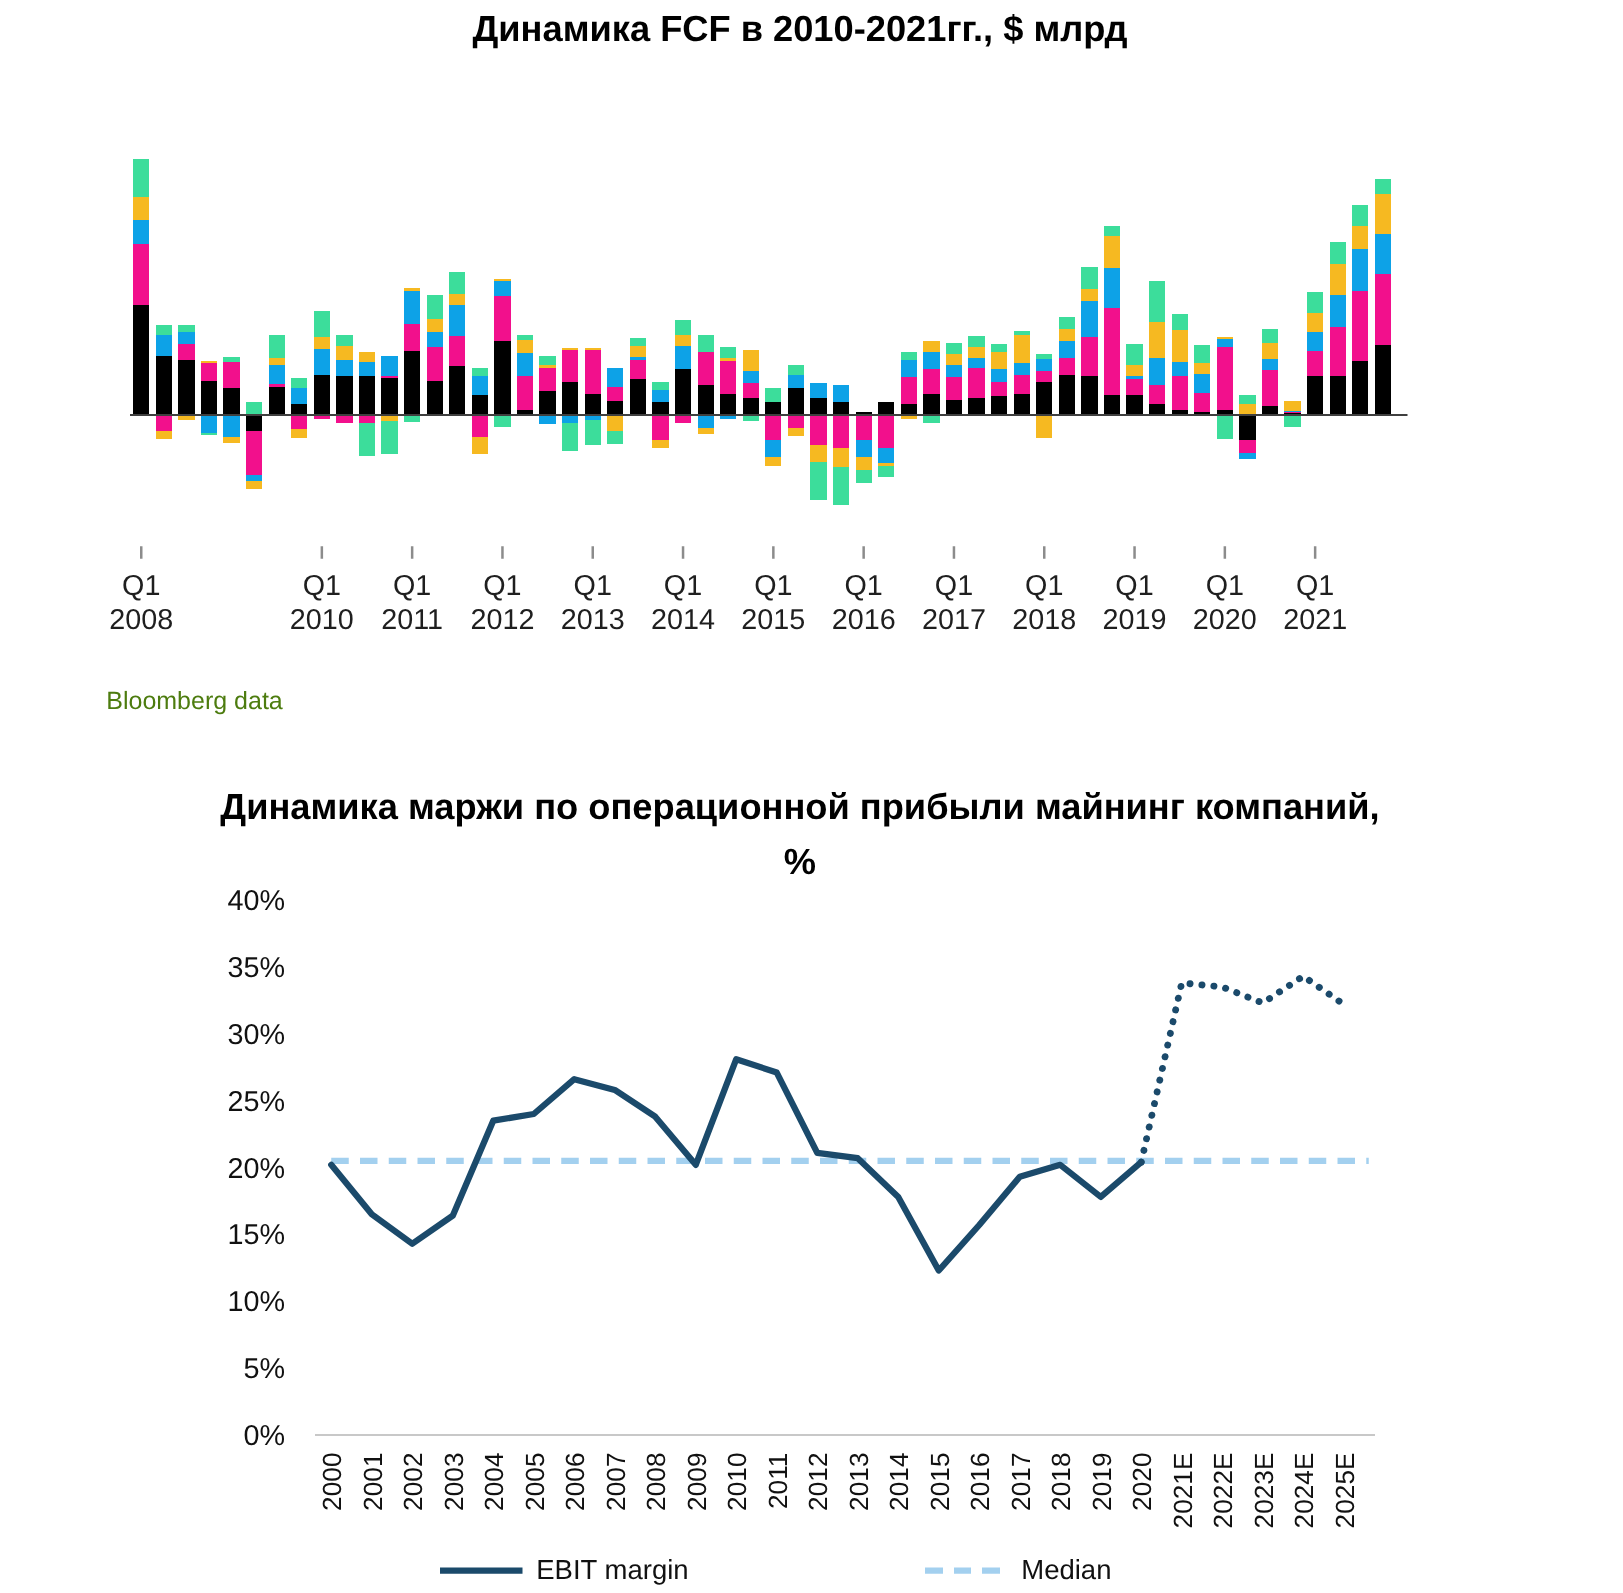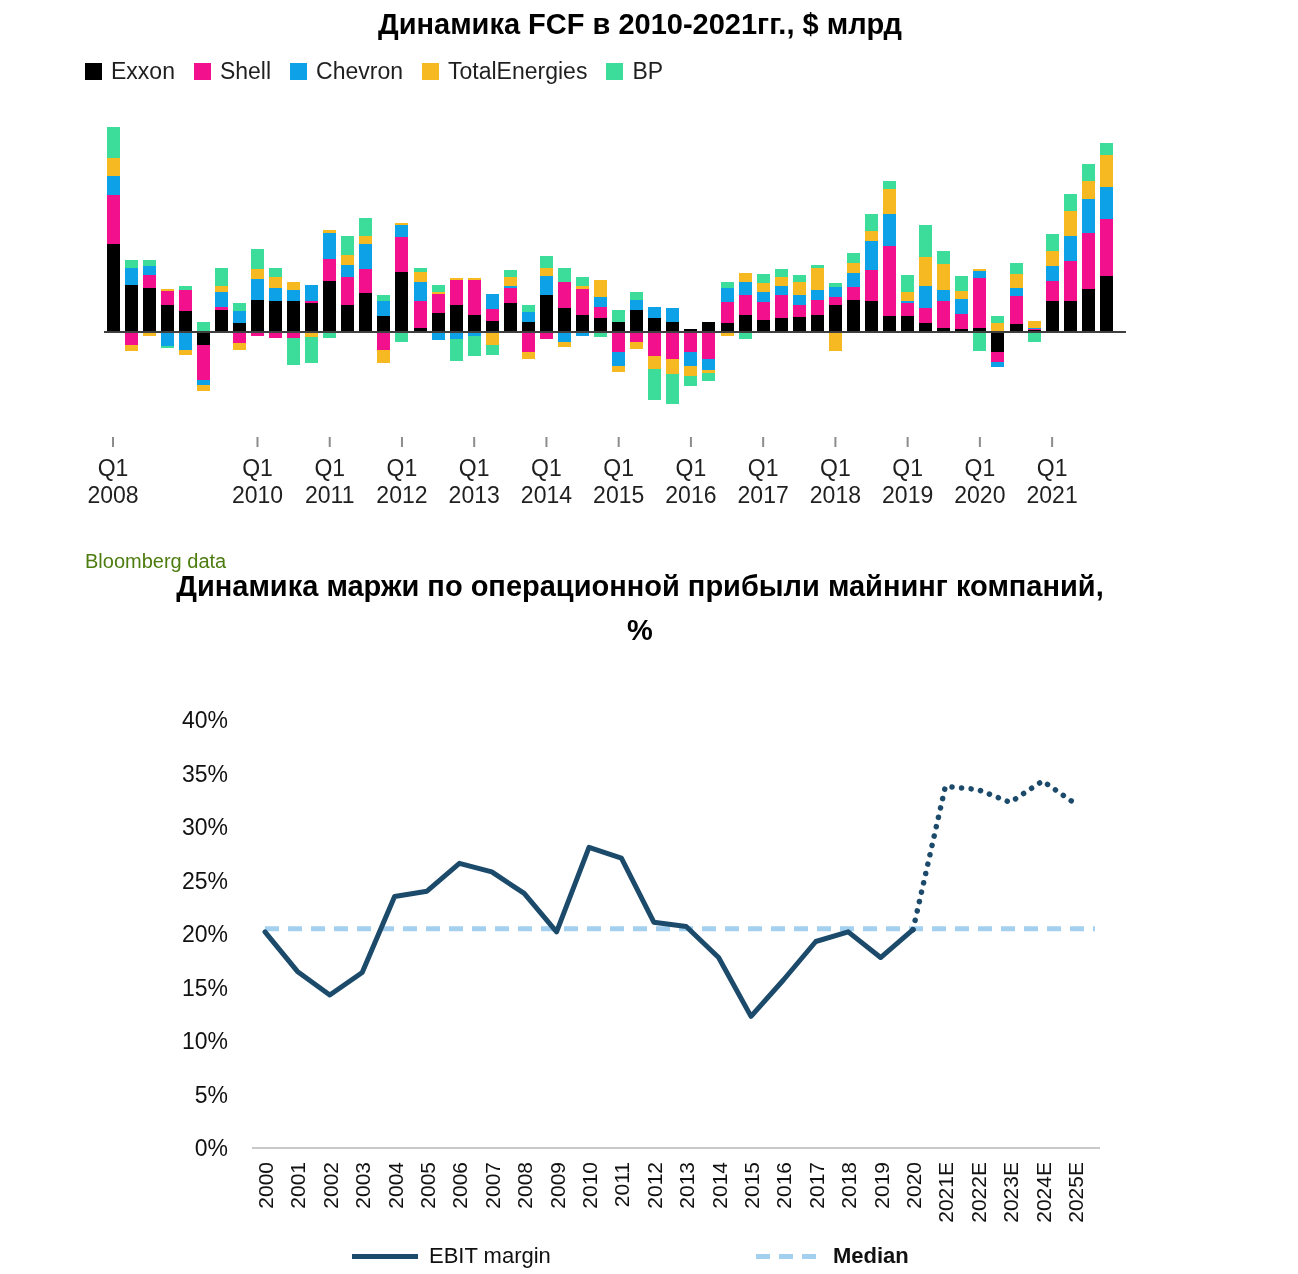--- a/index.html
+++ b/index.html
@@ -1,65 +1,43 @@
 <!DOCTYPE html>
 <html><head>
 <meta charset="utf-8">
 <style>
   html,body{margin:0;padding:0;background:#ffffff;}
   #page{position:relative;width:1126px;height:1274px;background:#fff;overflow:hidden;
         font-family:"Liberation Sans", sans-serif;}
   .chart-title{position:absolute;left:0;width:1280px;text-align:center;
                font-weight:bold;font-size:29px;color:#000;letter-spacing:0px;}
   #fcf-title{top:8px;}
-  #margin-title{top:564px;line-height:44px;}
+  #margin-title{top:624px;line-height:44px;}
   #fcf-legend{position:absolute;left:85px;top:58px;display:flex;align-items:center;gap:19px;}
   .legend-item{display:flex;align-items:center;gap:9px;}
   .legend-swatch{width:17px;height:17px;display:inline-block;}
   .legend-label{font-size:23px;color:#1f1f1f;}
   #source-note{position:absolute;left:85px;top:550px;font-size:20px;color:#4d7c0f;}
   svg{position:absolute;left:0;}
   #fcf-svg{top:88px;}
   #margin-svg{top:690px;}
   .bottom-legend-item{position:absolute;display:flex;align-items:center;gap:11px;top:1243px;justify-content:space-between;}
   #legend-ebit{left:352px;}
-  #legend-median{left:756px;font-weight:bold;}
+  #legend-median{left:740px;}
   .line-swatch{width:66px;height:5px;}
   .bottom-legend-label{font-size:22px;color:#111;}
   text{font-family:"Liberation Sans", sans-serif;}
 </style>
 </head>
 <body>
 
 <div id="page">
 
   <div class="chart-title" id="fcf-title">Динамика FCF в 2010-2021гг., $ млрд</div>
 
-  <div id="fcf-legend">
-    <div class="legend-item">
-      <span class="legend-swatch" style="background: rgb(0, 0, 0);"></span>
-      <span class="legend-label">Exxon</span>
-    </div>
-    <div class="legend-item">
-      <span class="legend-swatch" style="background: rgb(242, 16, 140);"></span>
-      <span class="legend-label">Shell</span>
-    </div>
-    <div class="legend-item">
-      <span class="legend-swatch" style="background: rgb(13, 162, 231);"></span>
-      <span class="legend-label">Chevron</span>
-    </div>
-    <div class="legend-item">
-      <span class="legend-swatch" style="background: rgb(246, 185, 33);"></span>
-      <span class="legend-label">TotalEnergies</span>
-    </div>
-    <div class="legend-item">
-      <span class="legend-swatch" style="background: rgb(60, 221, 155);"></span>
-      <span class="legend-label">BP</span>
-    </div>
-  </div>
 
   <svg id="fcf-svg" width="1298" height="445" viewBox="0 0 1298 445">
       <line x1="1128" y1="42" x2="1163" y2="42" stroke="#8c8c8c" stroke-width="2"></line>
       <text x="1158" y="29" text-anchor="middle" font-size="24" fill="#1a1a1a">$40B</text>
       <line x1="1128" y1="143" x2="1163" y2="143" stroke="#8c8c8c" stroke-width="2"></line>
       <text x="1158" y="130" text-anchor="middle" font-size="24" fill="#1a1a1a">20</text>
       <text x="1158" y="231" text-anchor="middle" font-size="24" fill="#1a1a1a">0</text>
       <line x1="1128" y1="345" x2="1163" y2="345" stroke="#8c8c8c" stroke-width="2"></line>
       <text x="1158" y="332" text-anchor="middle" font-size="24" fill="#1a1a1a">-20</text>
       <rect x="106.5" y="155.625" width="13" height="88.375" fill="#000000" shape-rendering="crispEdges"></rect>

